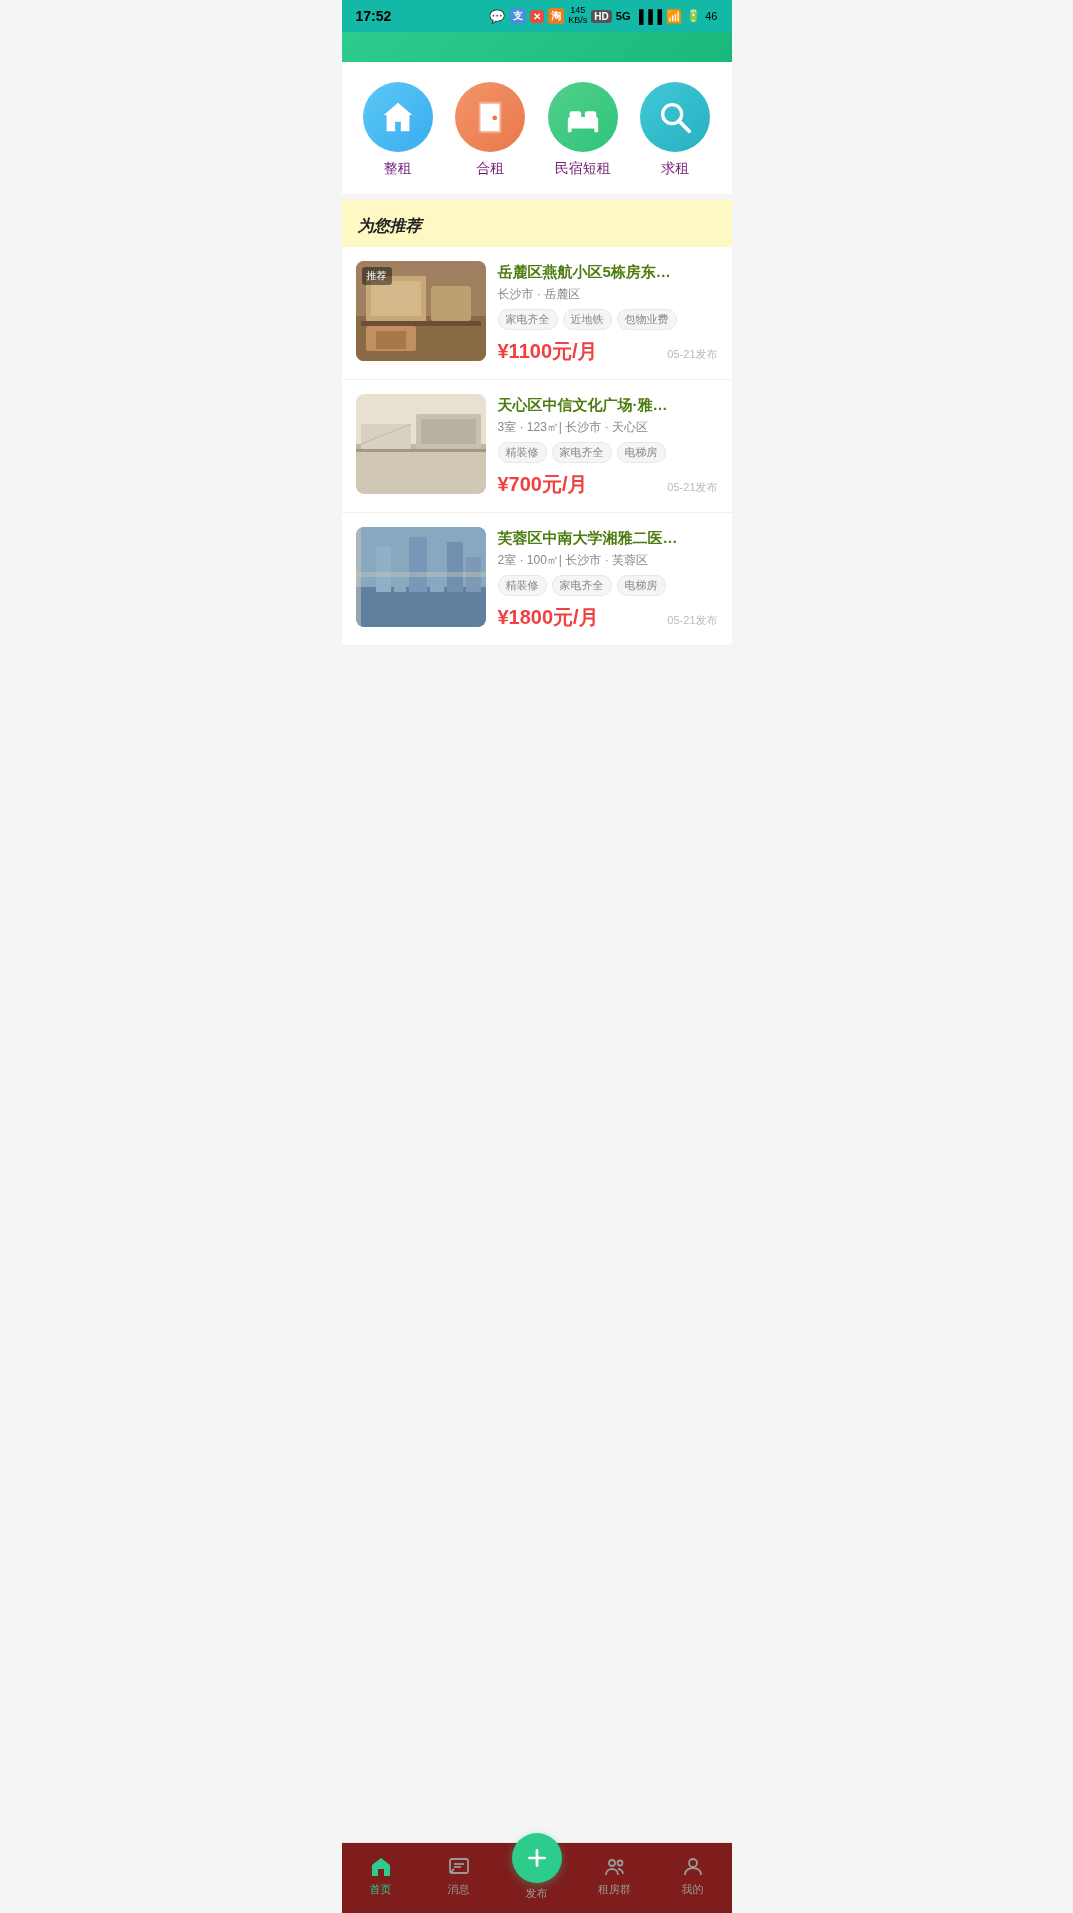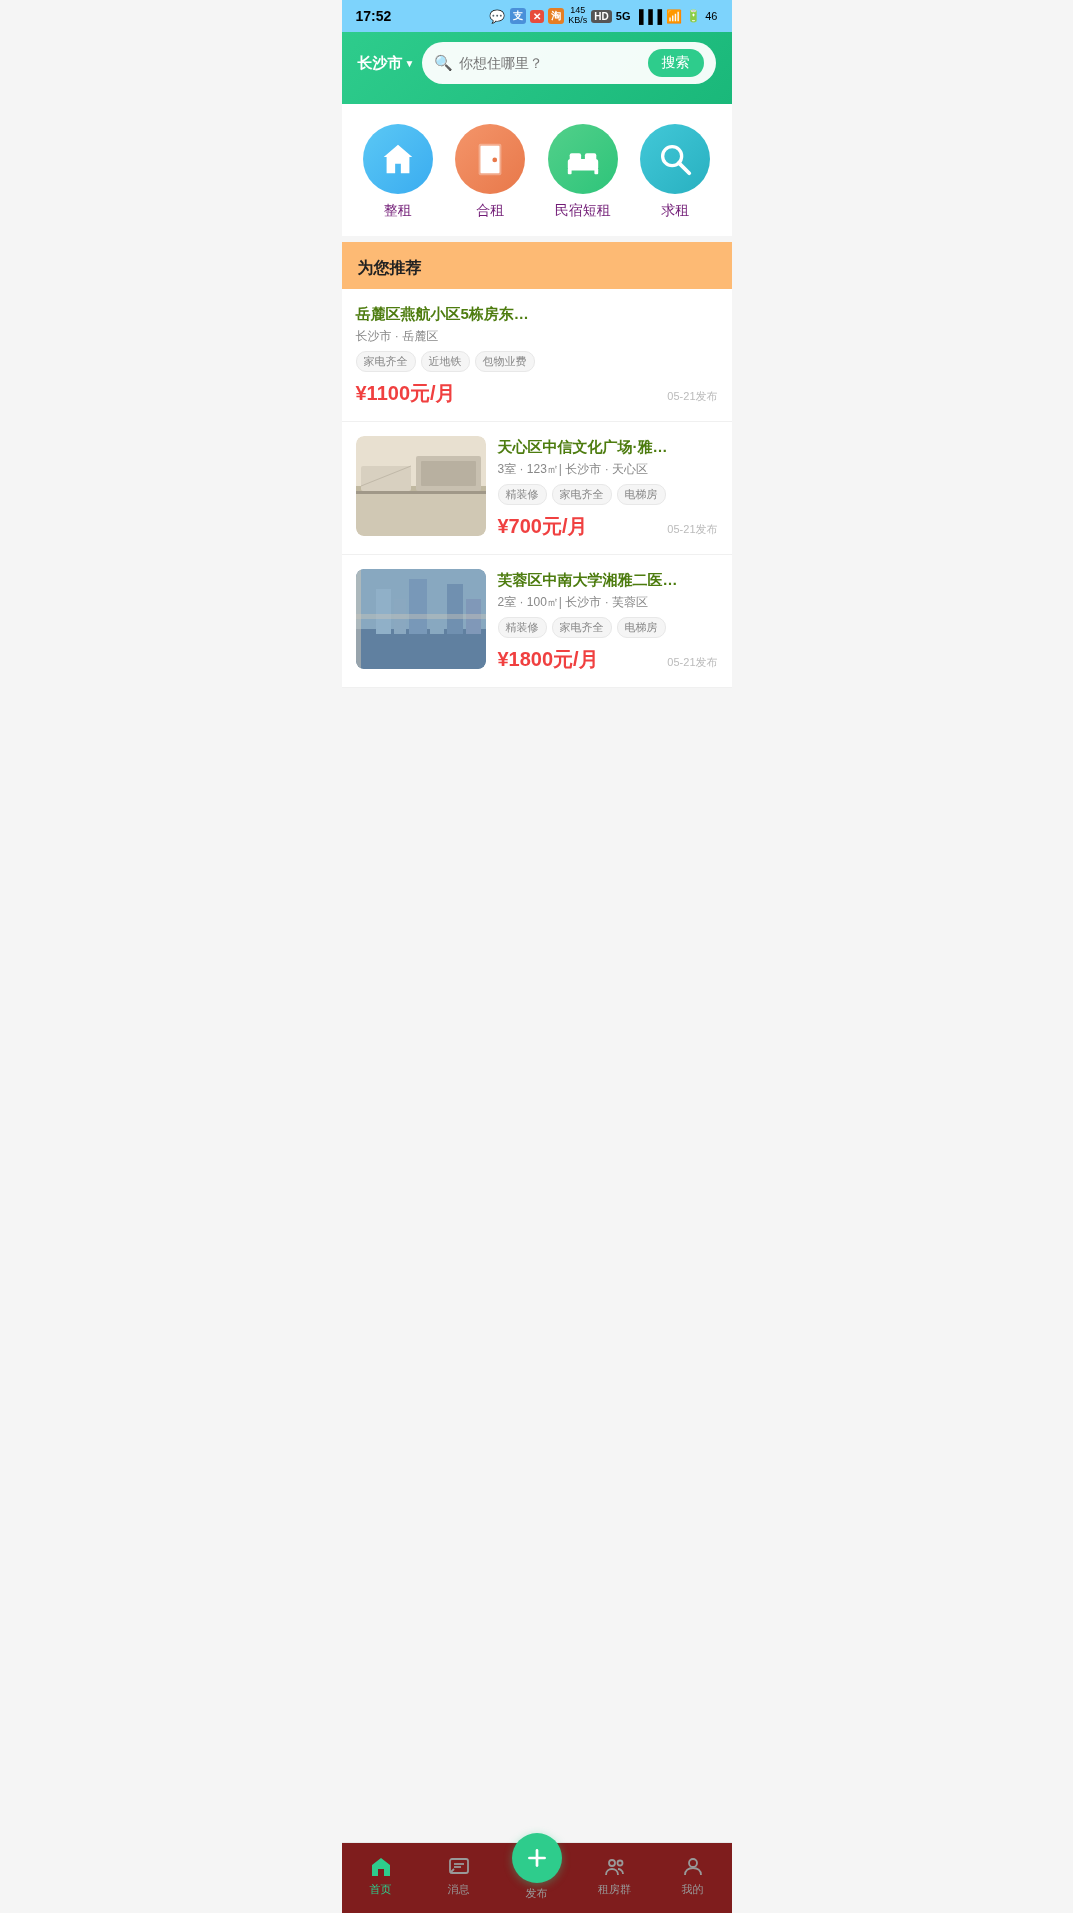--- a/index.html
+++ b/index.html
@@ -8,21 +8,21 @@
       font-family: -apple-system, 'PingFang SC', 'Microsoft YaHei', sans-serif;
       background: #f5f5f5;
       width: 390px;
       margin: 0 auto;
       min-height: 100vh;
       overflow-x: hidden;
     }
 
     
     .status-bar {
-      background: #7dd3fc;
+      background: #14b8a6;
       display: flex;
       justify-content: space-between;
       align-items: center;
       padding: 6px 14px;
       height: 32px;
       gap: 24px;
     }
     .status-time {
       font-size: 14px;
       font-weight: 600;
@@ -159,21 +159,22 @@
       font-size: 14px;
       color: #701a75;
     }
 
     
     .section-title {
       padding: 16px 16px 10px;
       font-size: 16px;
       font-weight: 600;
       color: #222;
-      background: #fdba74;
+      background: #fef9c3;
+      font-style: italic;
     }
 
     
     .listing-card {
       background: #fff;
       display: flex;
       gap: 12px;
       padding: 14px 14px;
       border-bottom: 1px solid #f0f0f0;
       cursor: pointer;
@@ -327,31 +328,20 @@
     <span class="status-icon-badge" style="background:#555;color:#fff;">HD</span>
     <span style="font-size:11px;font-weight:bold;">5G</span>
     <span style="font-size:13px;">▐▐▐</span>
     <span style="font-size:13px;">📶</span>
     <span style="font-size:12px;">🔋</span>
     <span style="font-size:11px;">46</span>
   </div>
 </div>
 
 <div class="header header-inner">
-  <div class="header-search">
-    <div class="city-selector">
-      <span>长沙市</span>
-      <span class="arrow">▼</span>
-    </div>
-    <div class="search-bar">
-      <span class="search-icon-svg">🔍</span>
-      <input class="search-input" type="text" placeholder="你想住哪里？" style="">
-      <button class="search-btn">搜索</button>
-    </div>
-  </div>
 </div>
 
 <div class="content-wrap">
 
   <div class="categories">
 
     <div class="category-item">
       <div class="category-icon-wrap cat-blue">
         <svg viewBox="0 0 40 40">
           <path d="M20 5 L5 18 L8 18 L8 35 L17 35 L17 25 L23 25 L23 35 L32 35 L32 18 L35 18 Z" fill="white"></path>
@@ -393,20 +383,36 @@
       </div>
       <span class="category-label">求租</span>
     </div>
 
   </div>
 
   <div>
     <div class="section-title">为您推荐</div>
 
     <div class="listing-card">
+      <div class="listing-img-placeholder">
+        <div class="img-room1" style="border-radius:8px;">
+
+          <svg width="130" height="100" viewBox="0 0 130 100" style="position:absolute;top:0;left:0;">
+            <rect width="130" height="100" fill="#a08060"></rect>
+            <rect x="0" y="55" width="130" height="45" fill="#8B6B45"></rect>
+            <rect x="10" y="15" width="60" height="45" fill="#c8a878"></rect>
+            <rect x="15" y="20" width="50" height="35" fill="#d4b88a" rx="2"></rect>
+            <rect x="75" y="25" width="40" height="35" fill="#bca070" rx="3"></rect>
+            <rect x="5" y="60" width="120" height="5" fill="#6B4F35"></rect>
+            <rect x="10" y="65" width="50" height="25" fill="#c09060" rx="2"></rect>
+            <rect x="20" y="70" width="30" height="18" fill="#a87848"></rect>
+          </svg>
+          <span class="tag-badge">推荐</span>
+        </div>
+      </div>
       <div class="listing-info">
         <div class="listing-title">岳麓区燕航小区5栋房东…</div>
         <div class="listing-location">长沙市 · 岳麓区</div>
         <div class="listing-tags">
           <span class="tag">家电齐全</span>
           <span class="tag">近地铁</span>
           <span class="tag">包物业费</span>
         </div>
         <div class="listing-price-row">
           <span class="listing-price">¥1100元/月</span>

